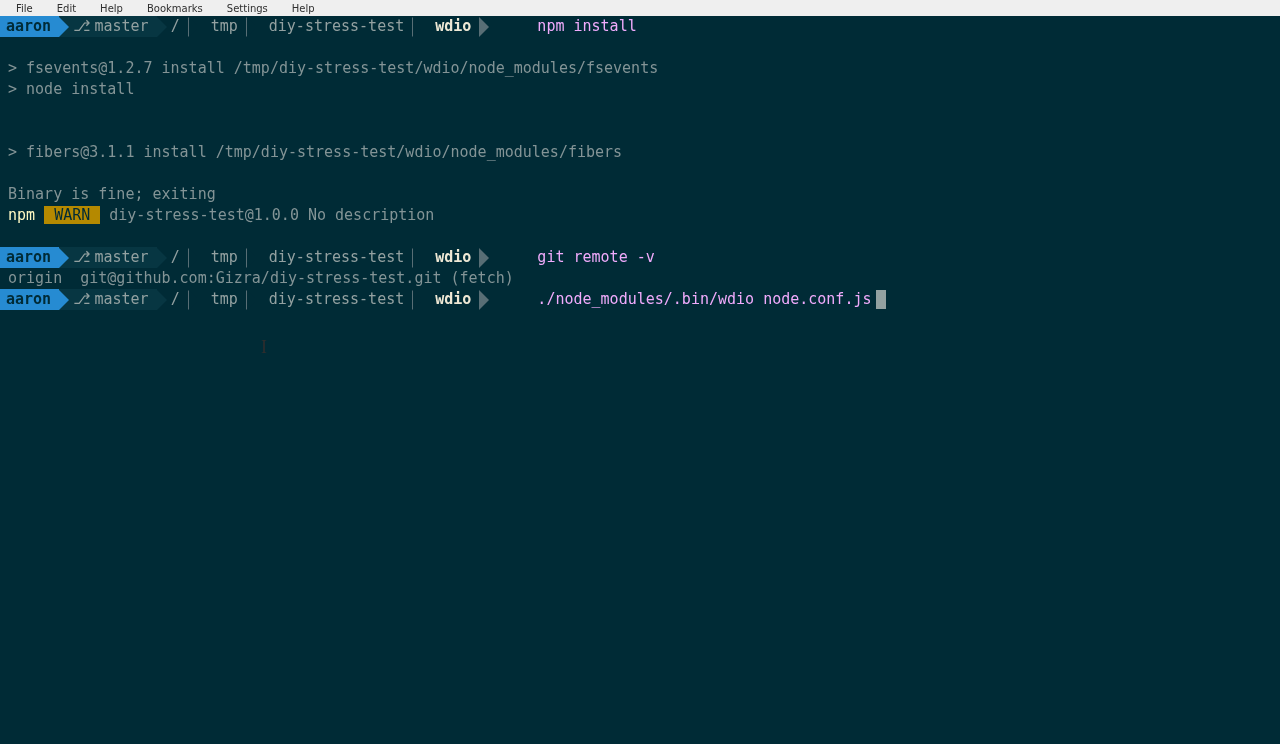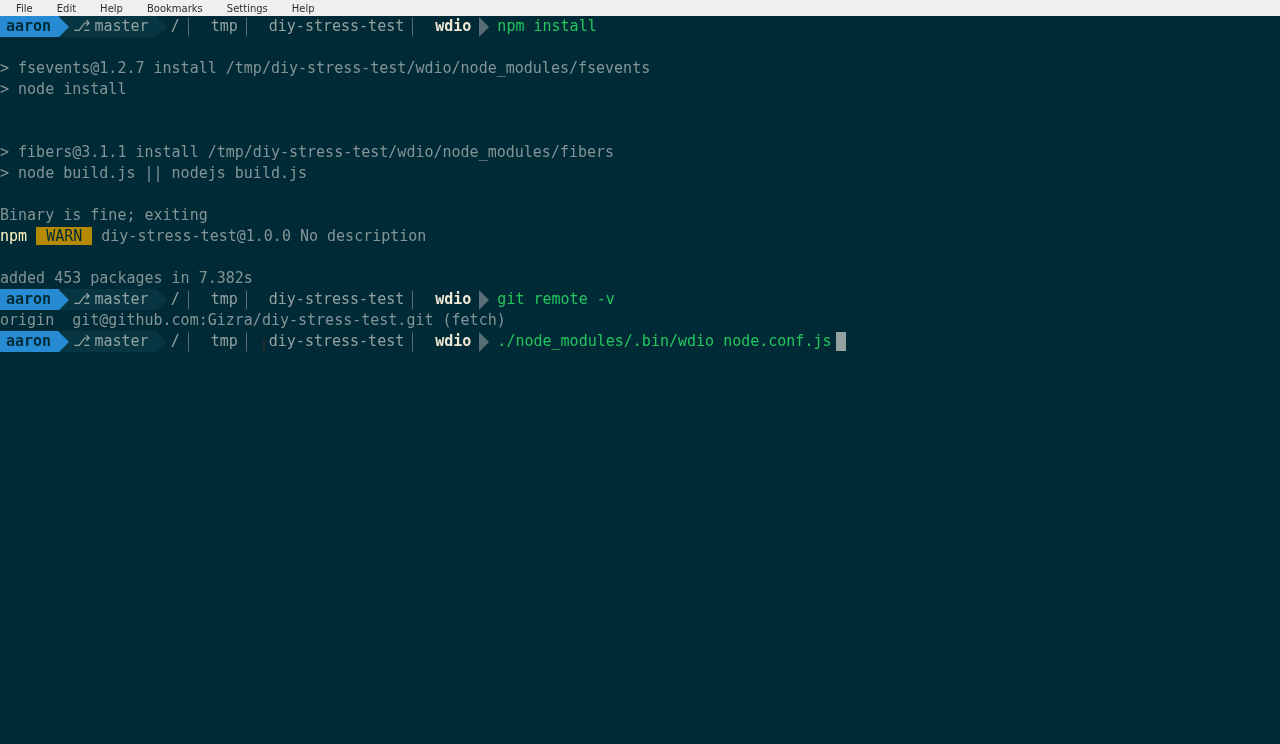--- a/index.html
+++ b/index.html
@@ -93,27 +93,29 @@
       margin-right: -2px;
     }
     .arrow-last {
       display: inline-block;
       width: 0; height: 0;
       border-top: 10.5px solid transparent;
       border-bottom: 10.5px solid transparent;
       border-left: 10px solid #586e75;
     }
     .cmd {
-      color: #22c55e;
+      color: #f0abfc;
       padding-left: 8px;
+      margin-left: 40px;
     }
     .output-line {
       white-space: pre;
       color: #839496;
       height: 21px;
+      margin-left: 8px;
     }
     .blank-line { height: 21px; }
     .npm-tag { color: #fef9c3; }
     .warn-tag {
       background: #b58900;
       color: #002b36;
       padding: 0 10px;
     }
     .cursor {
       display: inline-block;
@@ -164,26 +166,24 @@
     <span class="arrow-last"></span>
     <span class="cmd">npm install</span>
   </div>
 
   <div class="blank-line"></div>
   <div class="output-line">&gt; fsevents@1.2.7 install /tmp/diy-stress-test/wdio/node_modules/fsevents</div>
   <div class="output-line">&gt; node install</div>
   <div class="blank-line"></div>
   <div class="blank-line"></div>
   <div class="output-line">&gt; fibers@3.1.1 install /tmp/diy-stress-test/wdio/node_modules/fibers</div>
-  <div class="output-line">&gt; node build.js || nodejs build.js</div>
   <div class="blank-line"></div>
   <div class="output-line">Binary is fine; exiting</div>
   <div class="output-line"><span class="npm-tag">npm</span> <span class="warn-tag">WARN</span><span> diy-stress-test@1.0.0 No description</span></div>
   <div class="blank-line"></div>
-  <div class="output-line">added 453 packages in 7.382s</div>
 
   <div class="prompt-line">
     <span class="seg seg-user"><span>aaron</span></span>
     <span class="arrow arrow-user-into-branch"></span>
     <span class="seg seg-branch"><span class="branch-icon">⎇</span><span>master</span></span>
     <span class="arrow arrow-branch-into-term"></span>
     <span class="seg seg-path"><span>/</span></span>
     <span class="arrow-sep-outline"></span><span class="arrow-sep-fill"></span>
     <span class="seg seg-path"><span>tmp</span></span>
     <span class="arrow-sep-outline"></span><span class="arrow-sep-fill"></span>

